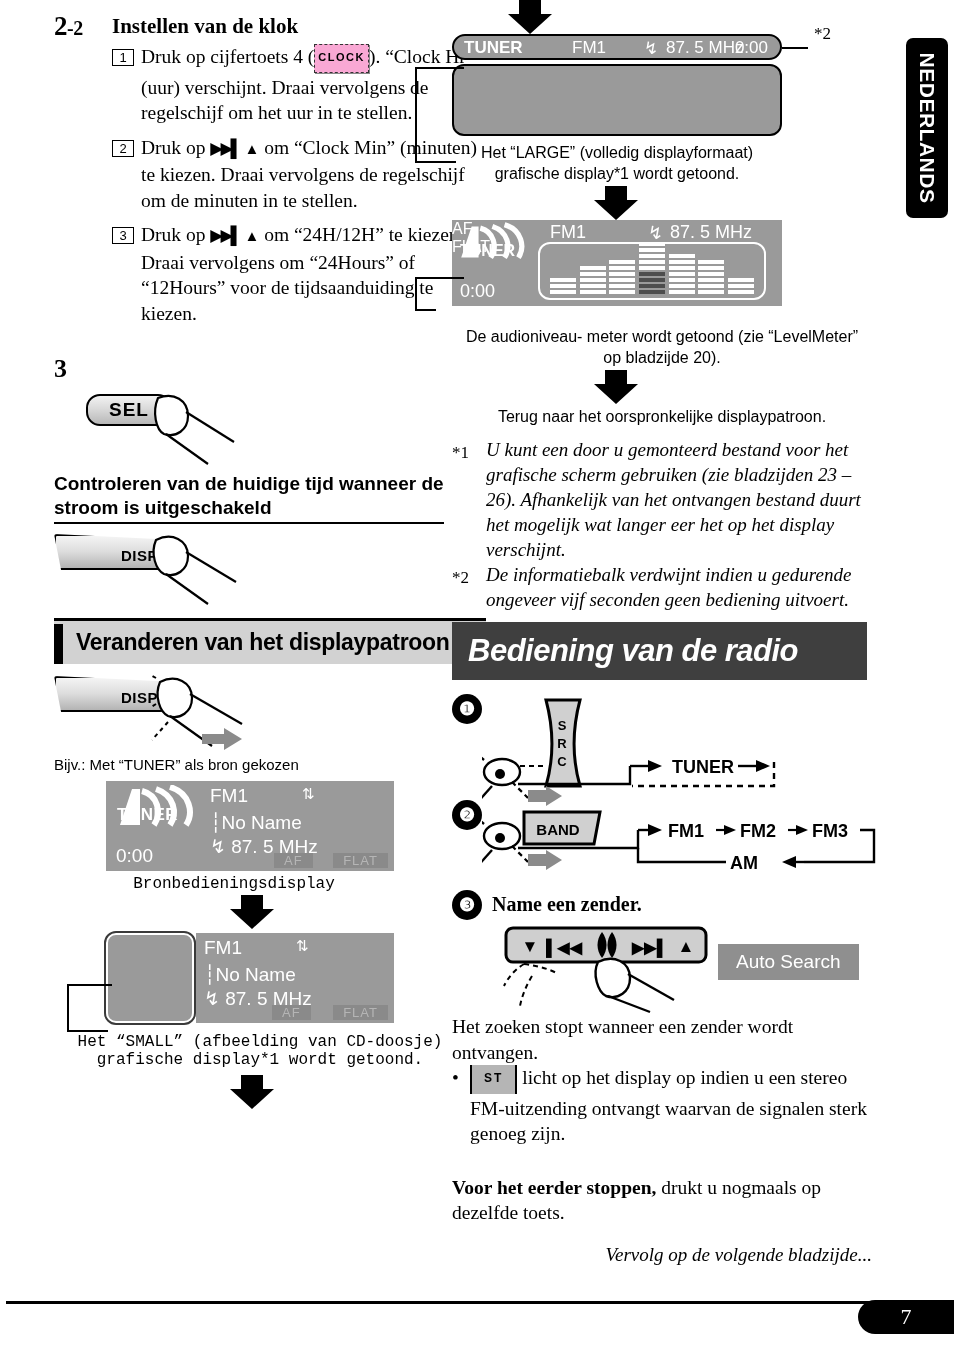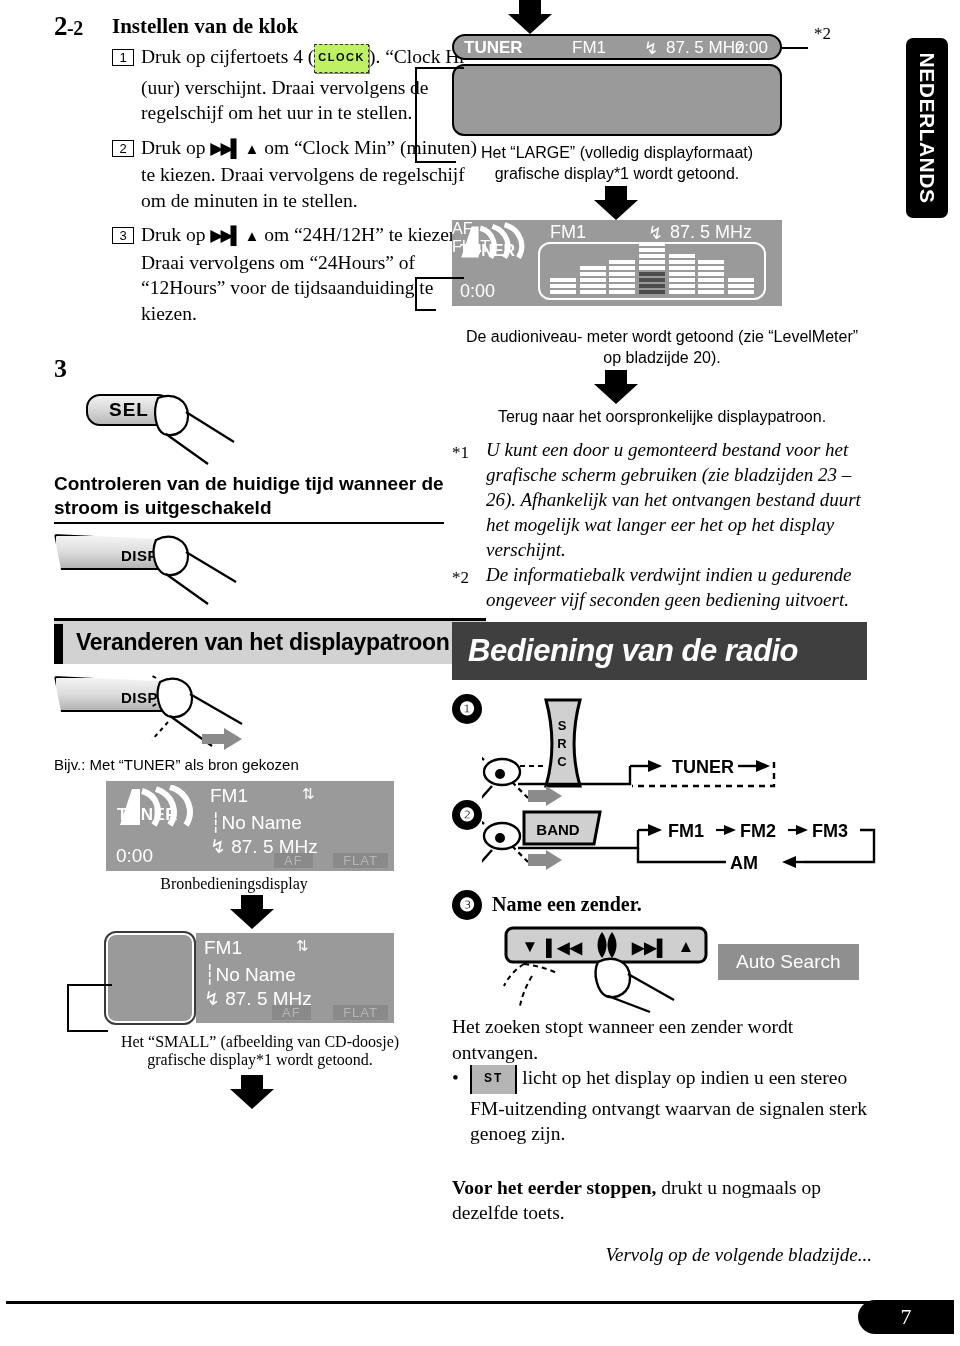--- a/index.html
+++ b/index.html
@@ -38,21 +38,21 @@
     text-align: center; font-family: "Liberation Sans", sans-serif;
     margin-top: 5px; margin-right: 7px;
   }
   .step-text { font-size: 19.5px; line-height: 25.5px; flex: 1; }
 
   .clock-chip {
     display: inline-block;
     font-family: "Liberation Sans", sans-serif;
     font-size: 11px; letter-spacing: 1.5px; font-weight: bold;
     border: 1.2px dashed #333;
-    background: #bef264;
+    background: #f9a8d4;
     padding: 0px 3px 1px 3px;
     position: relative; top: -2px;
     box-shadow: 1px 1px 0 #888;
   }
 
   .glyph-next { font-size: 17px; letter-spacing: -3px; }
   .glyph-up   { font-size: 15px; }
 
   
   .big-step { display: flex; align-items: flex-start; margin-top: 28px; }
@@ -136,21 +136,21 @@
     position: absolute; left: 168px; bottom: 3px; font-size: 13px;
     background:#8a8a8a; color:#b5b5b5; padding: 0 10px; letter-spacing:1px;
   }
   .lcd .flat {
     position: absolute; right: 6px; bottom: 3px; font-size: 13px;
     background:#8a8a8a; color:#b5b5b5; padding: 0 10px; letter-spacing:1px;
   }
   .lcd .repeat-ico { position:absolute; left: 196px; top: 4px; font-size: 15px; }
 
   .cap-center {
-    font-family: Liberation Serif, serif; font-size: 16px;
+    font-family: Liberation Mono, monospace; font-size: 16px;
     text-align: center; width: 340px; margin-left: 10px; margin-top: 4px;
   }
 
   
   .darrow { width: 44px; height: 34px; display:block; }
 
   .lcd-small-wrap { position: relative; margin-top: 4px; height: 92px; }
   .lcd-small-thumb {
     position:absolute; left: 52px; top: 0; width: 88px; height: 90px;
     background:#9a9a9a; border: 2.5px solid #fff; border-radius: 10px;

